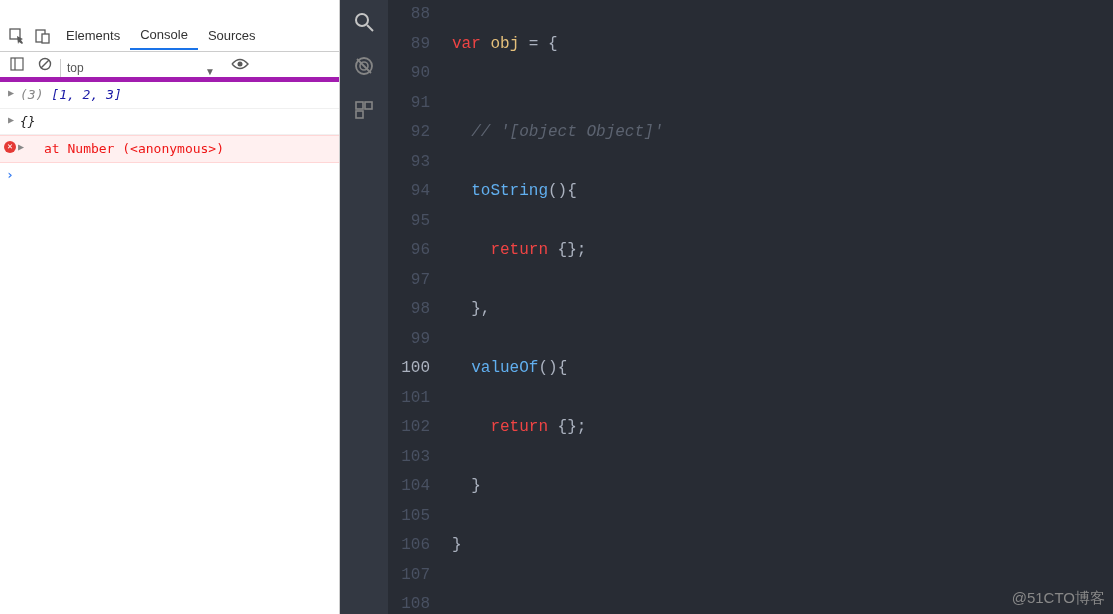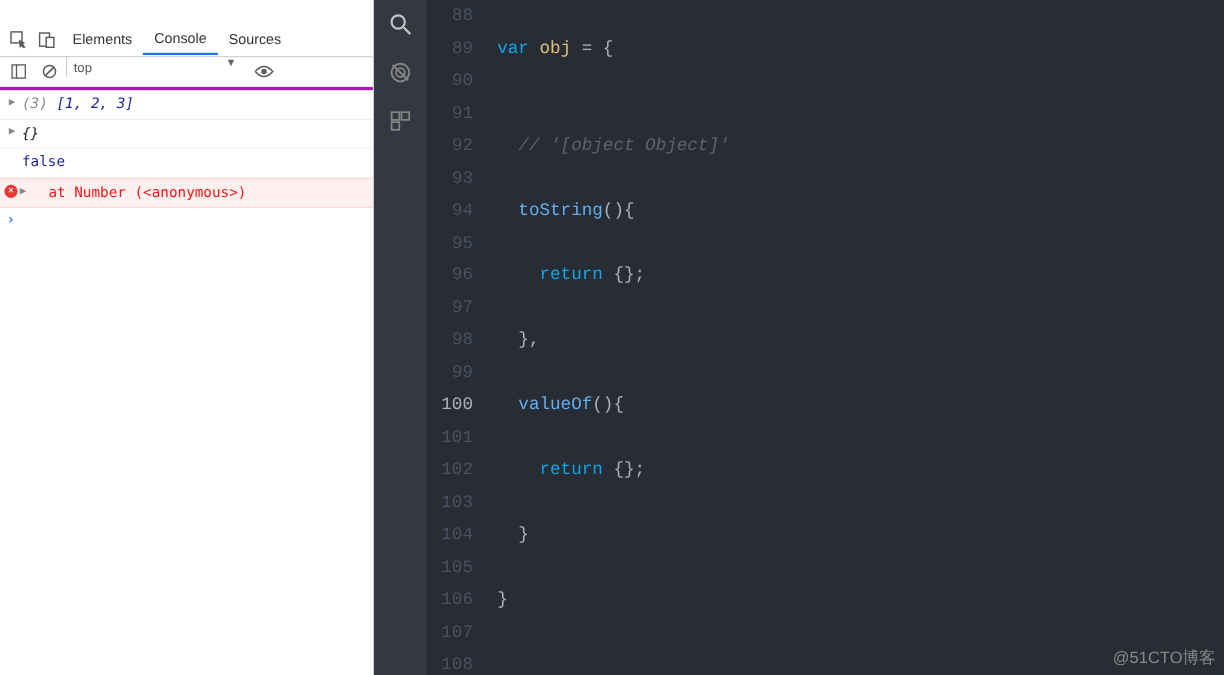--- a/index.html
+++ b/index.html
@@ -44,23 +44,23 @@
       font-size: 13px;
       color: #333;
       cursor: pointer;
     }
     .dt-tab.active {
       border-bottom: 2px solid #1a73e8;
       color: #333;
     }
     .devtools-toolbar {
       display: flex;
-      align-items: flex-start;
+      align-items: flex-end;
       height: 30px;
-      border-bottom: 3px solid #a21caf;
+      border-bottom: 5px solid #a21caf;
       padding: 0 4px;
       gap: 2px;
     }
     .context-select {
       flex: 1;
       font-size: 12px;
       color: #555;
       padding: 2px 4px;
       border: none;
       background: #fff;
@@ -168,21 +168,21 @@
     .gutter div { font-variant-numeric: tabular-nums; }
     .gutter .current { color: #abb2bf; }
     .code-area {
       flex: 1;
       color: #abb2bf;
       white-space: pre;
       position: relative;
     }
     .code-line { padding-left: 4px; position: relative; }
     
-    .tok-kw { color: #0ea5e9; }
+    .tok-kw { color: #ef4444; }
     .tok-var { color: #e5c07b; }
     .tok-prop { color: #61afef; }
     .tok-punc { color: #abb2bf; }
     .tok-comment { color: #5c6370; font-style: italic; margin-top: 40px; }
     .watermark {
       position: absolute;
       right: 8px;
       bottom: 6px;
       font-size: 15px;
       color: #888;
@@ -235,23 +235,20 @@
   </div>
   <div class="console-body">
     <div class="console-row array">
       <span class="expand-arrow">▶</span>
       <span class="array-count">(3)</span>
       <span class="bracket"> </span><span class="num">[1, 2, 3]</span>
     </div>
     <div class="console-row object">
       <span class="expand-arrow">▶</span>
       <span>{}</span>
-    </div>
-    <div class="console-row bool">
-      <span>false</span>
     </div>
     <div class="console-row error">
       <span class="error-icon">✕</span>
       <span class="expand-arrow" style="left:18px">▶</span>
       <div class="error-stack">at Number (&lt;anonymous&gt;)</div>
     </div>
     <div class="console-prompt"></div>
   </div>
 </div>
 

